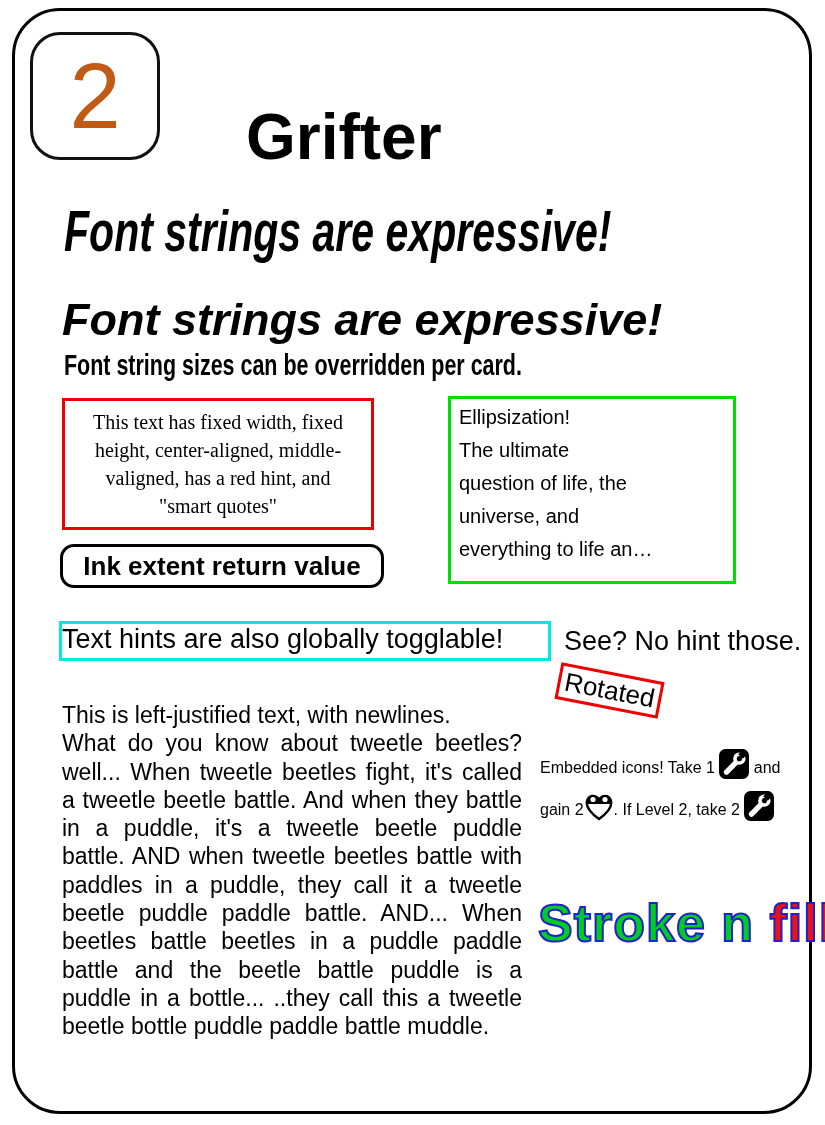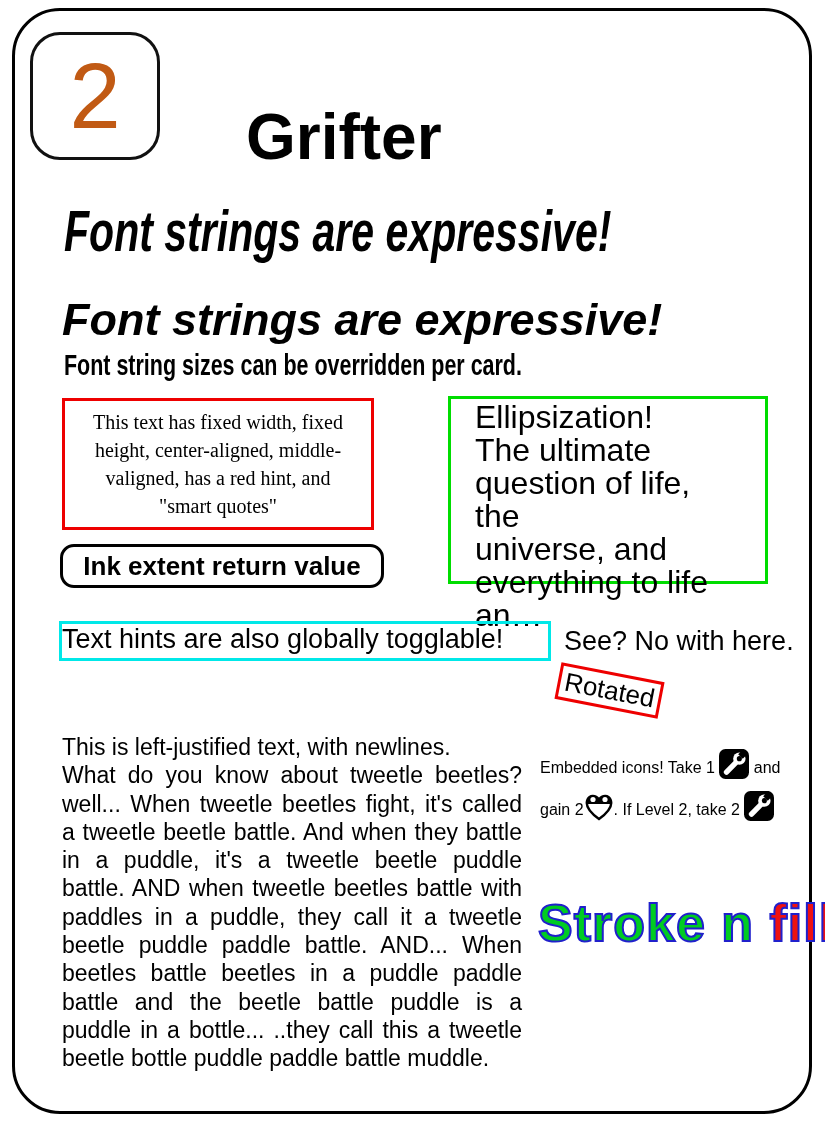--- a/index.html
+++ b/index.html
@@ -14,29 +14,29 @@
   .h-cond{left:64px;top:198px;font-size:57px;font-weight:bold;font-style:italic;
           transform:scaleX(.72);transform-origin:0 0;white-space:nowrap;}
   .h-ital{left:62px;top:294px;font-size:45px;font-weight:bold;font-style:italic;white-space:nowrap;}
   .h-sub{left:64px;top:349px;font-size:29px;font-weight:bold;
          transform:scaleX(.74);transform-origin:0 0;white-space:nowrap;}
   .red-box{left:62px;top:398px;width:286px;height:110px;border:3px solid #ee0000;
            padding:8px 10px;display:flex;align-items:center;justify-content:center;}
   .red-box-text{font-family:"Liberation Serif",serif;font-size:20px;line-height:1.4;
                 text-align:center;white-space:pre-line;}
   .green-box{left:448px;top:396px;width:266px;height:178px;border:3px solid #00dd00;
-             padding:2px 24px;font-size:32px;line-height:33px;white-space:pre-line;}
+             padding:2px 8px;font-size:20px;line-height:33px;white-space:pre-line;}
   .ink-box{left:60px;top:544px;width:318px;height:38px;border:3px solid #000;border-radius:14px;
            display:flex;align-items:center;justify-content:center;font-size:26px;font-weight:bold;white-space:nowrap;}
   .cyan-box1{left:59px;top:621px;width:486px;height:34px;border:3px solid #00e8e8;
              display:flex;align-items:flex-start;font-size:27px;white-space:nowrap;}
   .no-hint{left:564px;top:626px;font-size:27px;white-space:nowrap;}
   .rotated{left:557px;top:672px;border:3px solid #ee0000;padding:0 4px;font-size:26px;
            line-height:1.2;transform:rotate(11deg);transform-origin:center;white-space:nowrap;}
-  .para{left:62px;top:701px;width:460px;font-size:23px;line-height:28.3px;margin-top:32px;}
+  .para{left:62px;top:701px;width:460px;font-size:23px;line-height:28.3px;}
   .para .line1{white-space:nowrap;}
   .para .bodytext{text-align:justify;}
   .icons-text{left:540px;top:749px;width:258px;font-size:16px;line-height:34px;}
   .icon{display:inline-block;vertical-align:-6px;}
   .strokefill{left:538px;top:893px;font-size:52px;font-weight:bold;white-space:nowrap;
               -webkit-text-stroke:2px #2020cc;letter-spacing:1px;}
   .sf-green{color:#00cc22;}
   .sf-red{color:#ee1111;}
   .markup-box{left:46px;top:1002px;width:740px;height:86px;border:3px solid #00e8e8;
               padding:5px 8px;font-family:"Liberation Serif",serif;font-size:25px;line-height:31px;}
@@ -76,21 +76,21 @@
 everything to life an…</span></div>
 
   <div class="abs ink-box">
     <span>Ink extent return value</span>
   </div>
 
   <div class="abs cyan-box1">
     <span>Text hints are also globally togglable!</span>
   </div>
 
-  <div class="abs no-hint">See? No with here.</div>
+  <div class="abs no-hint">See? No hint those.</div>
 
   <div class="abs rotated">Rotated</div>
 
   <div class="abs para">
     <div class="line1">This is left-justified text, with newlines.</div>
     <div class="bodytext">What do you know about tweetle beetles? well... When tweetle beetles fight, it's called a tweetle beetle battle. And when they battle in a puddle, it's a tweetle beetle puddle battle. AND when tweetle beetles battle with paddles in a puddle, they call it a tweetle beetle puddle paddle battle. AND... When beetles battle beetles in a puddle paddle battle and the beetle battle puddle is a puddle in a bottle... ..they call this a tweetle beetle bottle puddle paddle battle muddle.</div>
   </div>
 
   <div class="abs icons-text"><span>Embedded icons! Take 1 </span><span class="icon"><svg width="30" height="30" viewBox="0 0 28 28">
           <rect width="28" height="28" rx="6" fill="#000"></rect>

